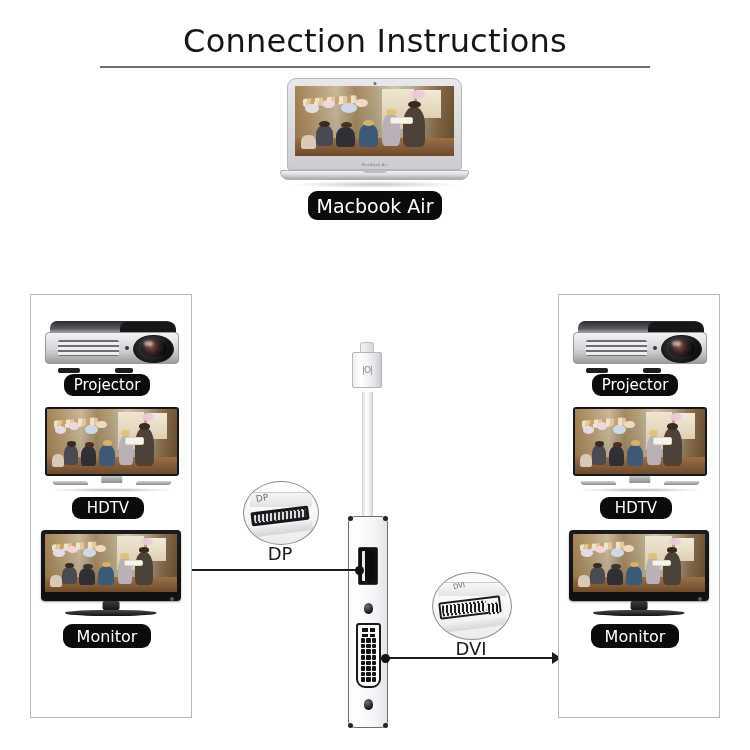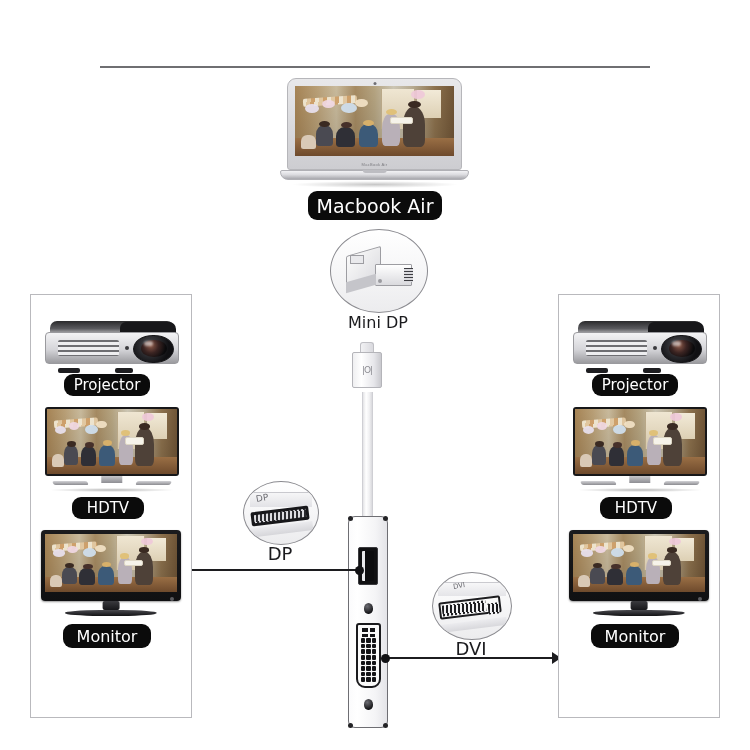--- a/index.html
+++ b/index.html
@@ -155,20 +155,21 @@
   
   .line{position:absolute;background:#1c1c1f;}
   .node{position:absolute;width:9px;height:9px;border-radius:50%;background:#111114;}
   .arrow{position:absolute;width:0;height:0;}
 </style>
 </head>
 <body>
 
 <div id="stage">
 
+  <div class="page-title">Connection Instructions</div>
   <div class="title-rule"></div>
 
   <div class="laptop" style="left:287px;top:78px;width:175px;height:112px;position:absolute;">
     <div class="lid">
       <div class="cam"></div>
       <div class="photo" style="position:absolute;left:7px;top:7px;right:7px;bottom:13px;">
         <div class="ph-bg"></div>
         <div class="door"></div>
           <div class="win"></div>
           <div class="floor"></div>
@@ -192,35 +193,20 @@
         <div class="per" style="left:4%;top:70%;width:9%;height:20%;background:#d9c9b6;"></div>
       </div>
       <div class="brand">MacBook Air</div>
     </div>
     <div class="base"></div>
     <div class="notch"></div>
     <div class="shadow"></div>
   </div>
   <div class="pill" style="left:308px;top:191px;width:134px;height:29px;font-size:19px;">Macbook Air</div>
 
-  <div class="callout" style="left:330px;top:229px;width:96px;height:82px;">
-    <div class="circle">
-      <div class="mini-shape" style="left:0;top:0;width:100%;height:100%;">
-        <div class="box" style="left:16%;top:26%;width:36%;height:40%;transform:skewY(-16deg);border-radius:2px;"></div>
-        <div class="box" style="left:20%;top:30%;width:14%;height:12%;background:#e9e9ec;"></div>
-        <div class="box" style="left:46%;top:42%;width:38%;height:26%;
-             background:linear-gradient(to bottom,#ffffff,#dadade);border-radius:1px;"></div>
-        <div style="position:absolute;left:76%;top:46%;width:9%;height:18%;
-             background:repeating-linear-gradient(to bottom,#3d3d42 0 1px,#d9d9dd 1px 3px);"></div>
-        <div style="position:absolute;left:16%;top:58%;width:31%;height:14%;background:#c5c5ca;transform:skewY(-16deg);"></div>
-        <div style="position:absolute;left:49%;top:60%;width:4px;height:4px;border-radius:50%;background:#9b9ba0;"></div>
-      </div>
-    </div>
-    <div class="clabel" style="top:84px;font-size:16px;">Mini DP</div>
-  </div>
 
   <div class="minidp" style="left:352px;top:342px;width:30px;height:56px;">
     <div class="tip"></div>
     <div class="plug">
       <span class="glyph">|O|</span>
     </div>
   </div>
   <div class="cable" style="left:362px;top:392px;width:11px;height:126px;"></div>
 
   <div class="adapter" style="left:348px;top:516px;width:40px;height:212px;">

